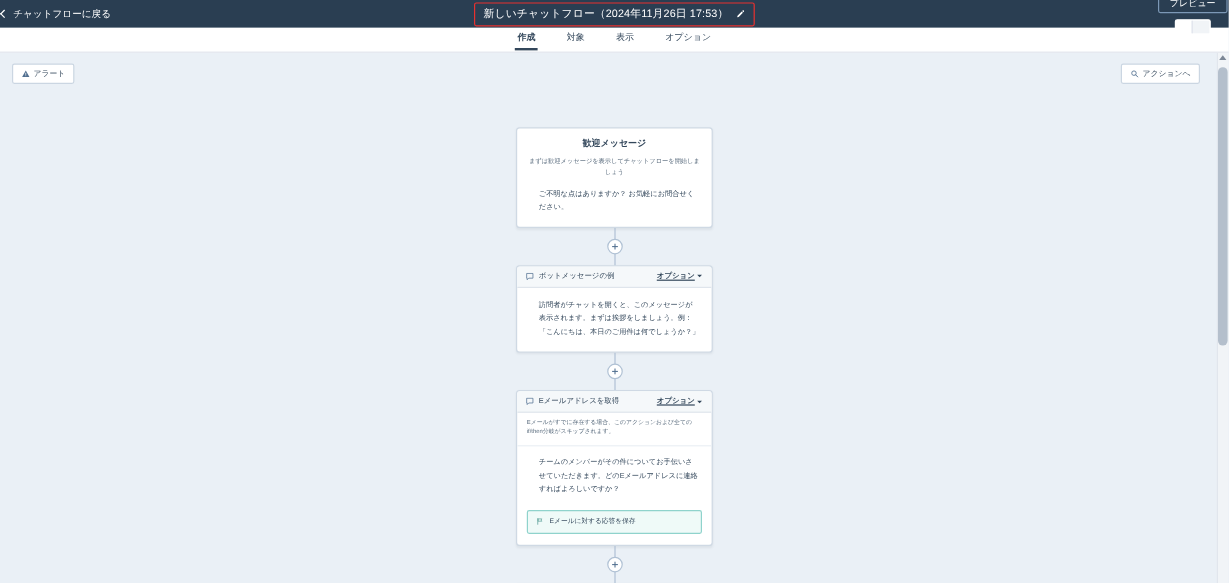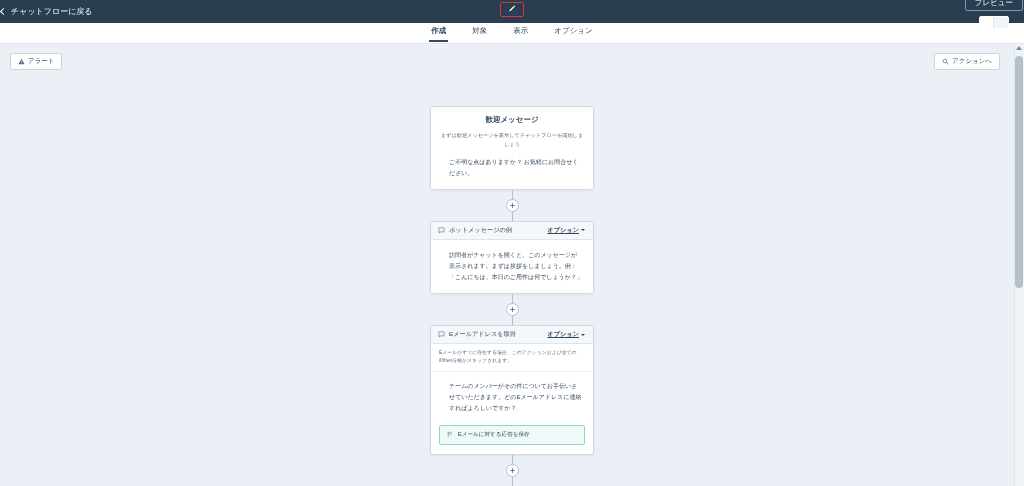--- a/index.html
+++ b/index.html
@@ -314,20 +314,21 @@
 <body>
 
 <div class="topbar">
 
   <div class="back-link">
     <span class="chevron-left"></span>
     <span>チャットフローに戻る</span>
   </div>
 
   <div class="title-wrap">
+    <span class="flow-title">新しいチャットフロー（2024年11月26日 17:53）</span>
     <svg class="pencil-icon" viewBox="0 0 16 16">
       <path d="M11.8 1.6a1.4 1.4 0 0 1 2 2l-.9.9-2-2 .9-.9zM10.2 3.2l2 2-7 7-2.6.6.6-2.6 7-7z" fill="#ffffff"></path>
     </svg>
   </div>
 
   <div class="topbar-right">
     <button class="preview-btn">プレビュー</button>
     <div class="save-btn">
       <span class="half"></span>
       <span class="half right"></span>

